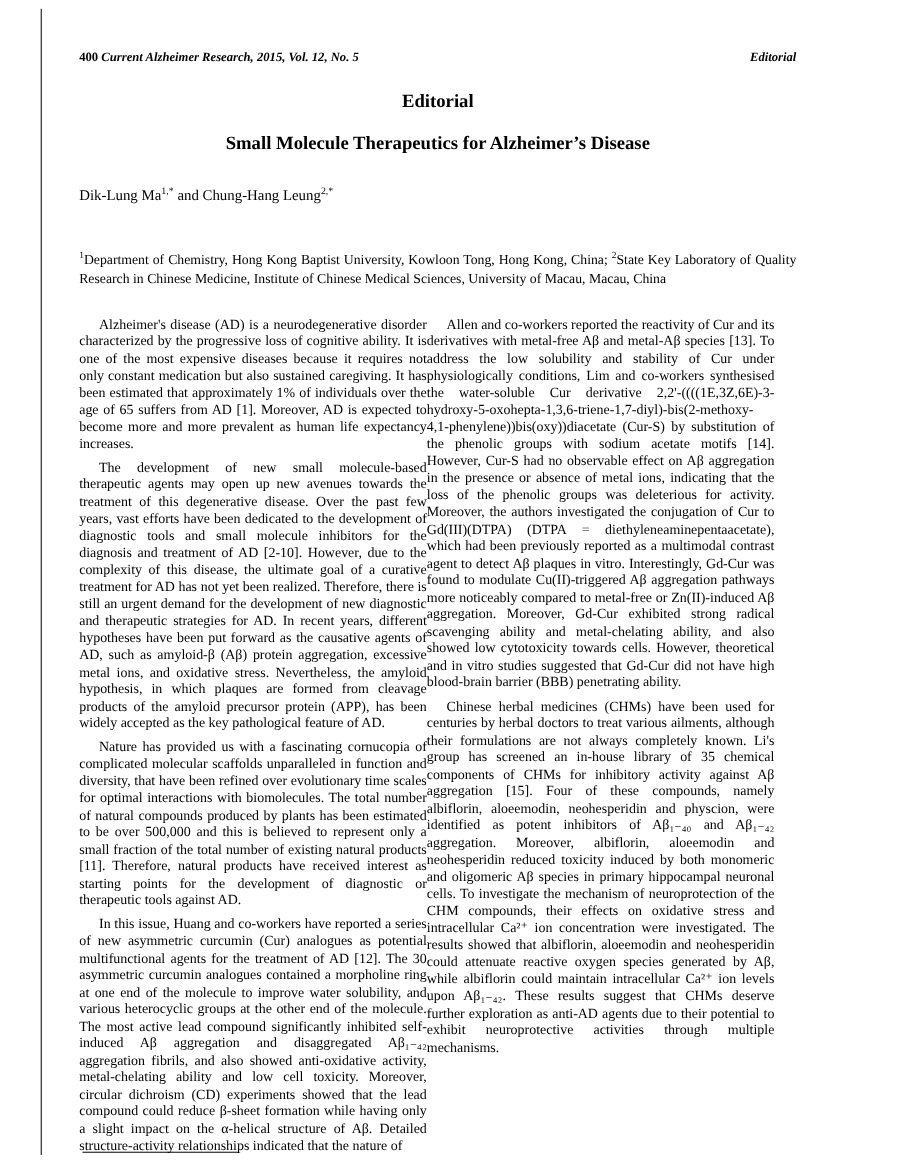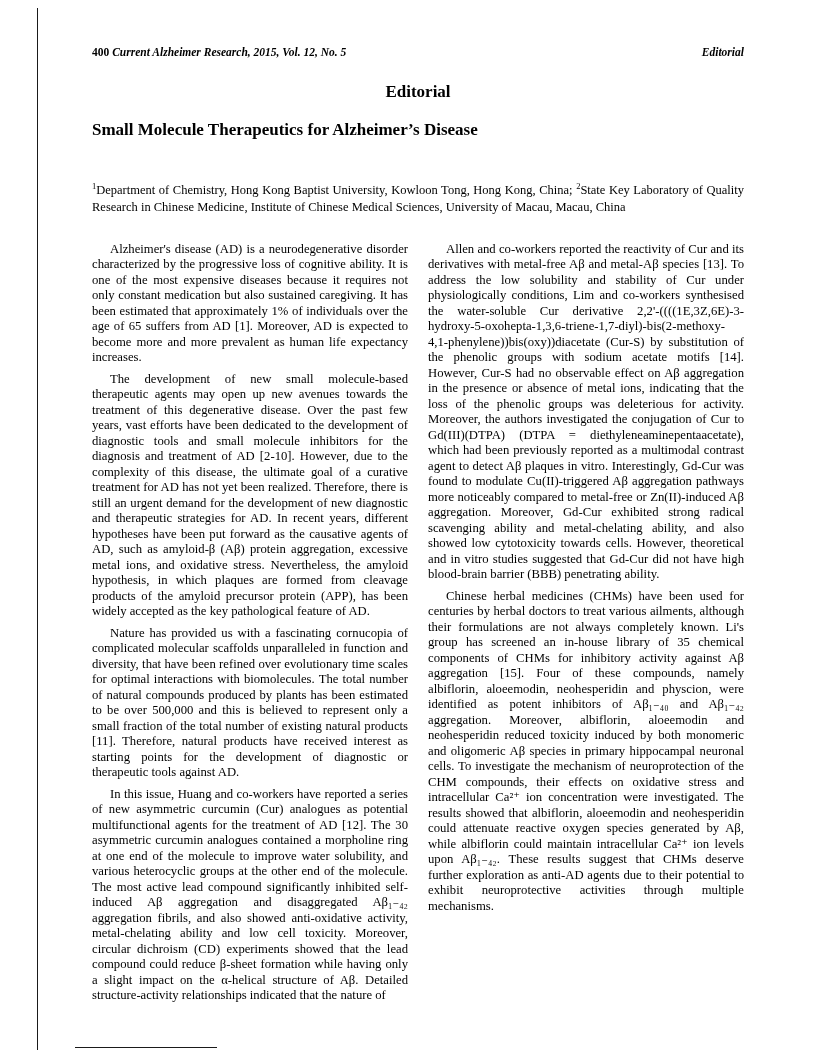--- a/index.html
+++ b/index.html
@@ -26,21 +26,21 @@
   .footer-rule {
     position: absolute;
     left: 75px;
     top: 1047px;
     width: 142px;
     height: 1px;
     background: #1a1a1a;
   }
   .page-inner {
     position: absolute;
-    left: 92px;
+    left: 72px;
     top: 46px;
     width: 652px;
   }
   .running-header {
     display: flex;
     justify-content: space-between;
     font-size: 11.5px;
     font-weight: bold;
   }
   .running-header .left-part { white-space: nowrap; }
@@ -50,20 +50,21 @@
   .section-heading {
     text-align: center;
     font-size: 17px;
     font-weight: bold;
     margin-top: 24px;
   }
   .article-title {
     font-size: 17px;
     font-weight: bold;
     margin-top: 18px;
+    text-align: center;
   }
   .authors-line {
     margin-top: 30px;
     font-size: 13.5px;
   }
   .authors-line sup {
     font-size: 9px;
     line-height: 0;
   }
   .affiliation {
@@ -72,21 +73,20 @@
     text-align: justify;
     line-height: 1.35;
   }
   .affiliation sup {
     font-size: 8.5px;
     line-height: 0;
   }
   .body-columns {
     margin-top: 26px;
     display: flex;
-    gap: 20px;
   }
   .col {
     width: 316px;
     font-size: 12.7px;
     line-height: 15.5px;
     text-align: justify;
   }
   .para {
     margin: 0 0 6px 0;
     text-indent: 18px;
@@ -108,20 +108,23 @@
       <span class="page-num">400</span>
       <span class="journal-ref">Current Alzheimer Research, 2015, Vol. 12, No. 5</span>
     </span>
     <span class="right-part">Editorial</span>
   </div>
 
   <div class="section-heading">Editorial</div>
 
   <div class="article-title">Small Molecule Therapeutics for Alzheimer’s Disease</div>
 
+  <div class="authors-line">
+    <span>Dik-Lung Ma</span><sup>1,*</sup><span> and Chung-Hang Leung</span><sup>2,*</sup>
+  </div>
 
   <div class="affiliation">
     <sup>1</sup><span>Department of Chemistry, Hong Kong Baptist University, Kowloon Tong, Hong Kong, China; </span><sup>2</sup><span>State Key Laboratory of Quality Research in Chinese Medicine, Institute of Chinese Medical Sciences, University of Macau, Macau, China</span>
   </div>
 
   <div class="body-columns">
     <div class="col">
       <p class="para">Alzheimer's disease (AD) is a neurodegenerative disorder characterized by the progressive loss of cognitive ability. It is one of the most expensive diseases because it requires not only constant medication but also sustained caregiving. It has been estimated that approximately 1% of individuals over the age of 65 suffers from AD [1]. Moreover, AD is expected to become more and more prevalent as human life expectancy increases.</p>
       <p class="para">The development of new small molecule-based therapeutic agents may open up new avenues towards the treatment of this degenerative disease. Over the past few years, vast efforts have been dedicated to the development of diagnostic tools and small molecule inhibitors for the diagnosis and treatment of AD [2-10]. However, due to the complexity of this disease, the ultimate goal of a curative treatment for AD has not yet been realized. Therefore, there is still an urgent demand for the development of new diagnostic and therapeutic strategies for AD. In recent years, different hypotheses have been put forward as the causative agents of AD, such as amyloid-β (Aβ) protein aggregation, excessive metal ions, and oxidative stress. Nevertheless, the amyloid hypothesis, in which plaques are formed from cleavage products of the amyloid precursor protein (APP), has been widely accepted as the key pathological feature of AD.</p>
       <p class="para">Nature has provided us with a fascinating cornucopia of complicated molecular scaffolds unparalleled in function and diversity, that have been refined over evolutionary time scales for optimal interactions with biomolecules. The total number of natural compounds produced by plants has been estimated to be over 500,000 and this is believed to represent only a small fraction of the total number of existing natural products [11]. Therefore, natural products have received interest as starting points for the development of diagnostic or therapeutic tools against AD.</p>

